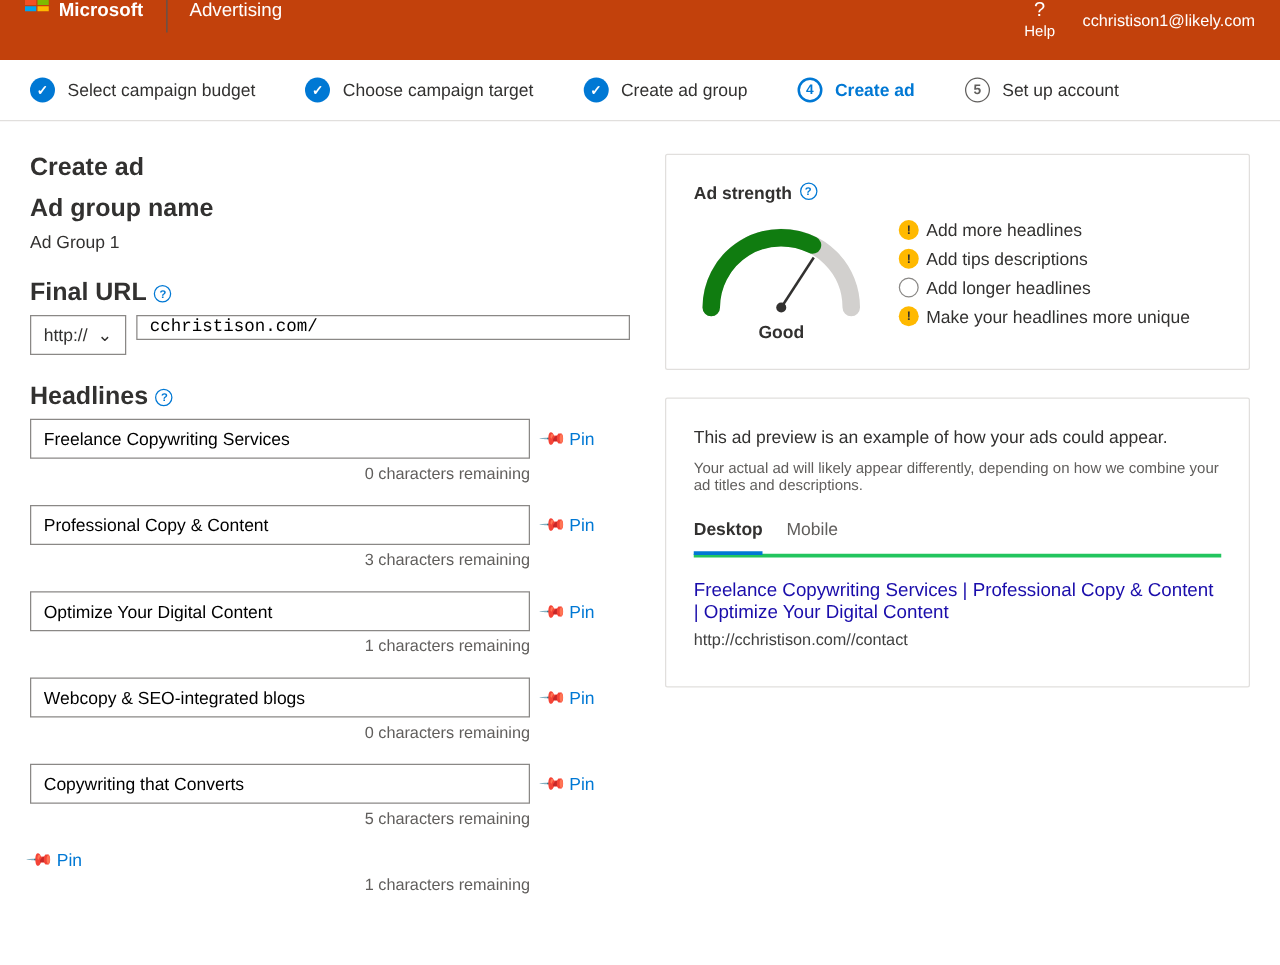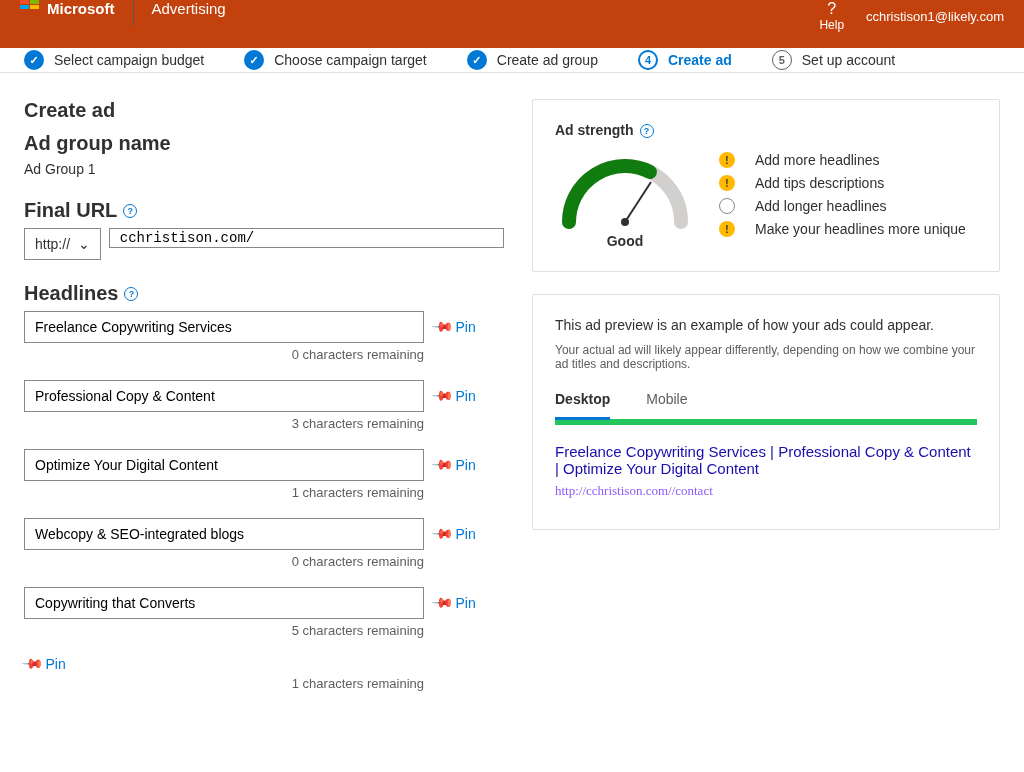--- a/index.html
+++ b/index.html
@@ -9,21 +9,21 @@
 .ms-logo div { width: 9px; height: 9px; }
 .sq-r { background: #f25022; } .sq-g { background: #7fba00; } .sq-b { background: #00a4ef; } .sq-y { background: #ffb900; }
 .ms-text { font-size: 15px; font-weight: 600; }
 .vbar { width: 1px; height: 26px; background: #555; margin: 0 18px; }
 .prod { font-size: 15px; }
 .topbar-right { margin-left: auto; display: flex; align-items: center; gap: 22px; }
 .help { display: flex; flex-direction: column; align-items: center; font-size: 12px; cursor: pointer; }
 .help-icon { font-size: 16px; }
 .user { font-size: 13px; }
 
-.stepbar { display: flex; align-items: flex-end; gap: 40px; padding: 2px 24px; border-bottom: 1px solid #e1dfdd; }
+.stepbar { display: flex; align-items: flex-end; gap: 40px; padding: 14px 24px; border-bottom: 1px solid #e1dfdd; }
 .step { display: flex; align-items: center; gap: 10px; font-size: 14px; }
 .step.active { color: #0078d4; font-weight: 600; }
 .step-circle { width: 20px; height: 20px; border-radius: 50%; display: flex; align-items: center; justify-content: center; font-size: 11px; font-weight: 600; }
 .step-circle.done { background: #0078d4; color: #fff; }
 .step-circle.active { border: 2px solid #0078d4; color: #0078d4; }
 .step-circle.pending { border: 1px solid #605e5c; color: #605e5c; }
 .check::before { content: "✓"; }
 
 .main { display: flex; padding: 26px 24px; gap: 28px; }
 .left { width: 480px; }
@@ -43,41 +43,41 @@
 .proto::after { content: "⌄"; font-size: 14px; }
 .url-input { flex: 1; border: 1px solid #8a8886; height: 20px; padding: 0 10px; font-size: 14px; font-family: Liberation Mono, monospace; }
 
 .headline-row { display: flex; align-items: center; gap: 10px; margin-bottom: 4px; }
 .headline-input { width: 400px; border: 1px solid #8a8886; height: 32px; padding: 12px 10px; font-size: 14px; font-family: inherit; }
 .pin { display: flex; align-items: center; gap: 4px; color: #0078d4; cursor: pointer; font-size: 14px; }
 .pin-icon { transform: rotate(45deg); display: inline-block; }
 .char-remaining { width: 400px; text-align: right; font-size: 13px; color: #605e5c; margin-bottom: 18px; }
 
 .card { border: 1px solid #e1dfdd; border-radius: 2px; padding: 22px; margin-bottom: 22px; }
-.card-title { font-weight: 600; font-size: 14px; display: flex; align-items: flex-end; gap: 6px; margin-bottom: 14px; }
+.card-title { font-weight: 600; font-size: 14px; display: flex; align-items: flex-start; gap: 6px; margin-bottom: 14px; }
 
 .gauge-section { display: flex; align-items: flex-start; gap: 24px; }
 .gauge-wrap { position: relative; width: 140px; }
 .gauge-label { text-align: center; font-weight: 600; font-size: 14px; margin-top: -6px; }
 .suggestions { flex: 1; list-style: none; }
-.suggestions li { display: flex; align-items: center; gap: 20px; font-size: 14px; margin-bottom: 7px; }
+.suggestions li { display: flex; align-items: center; gap: 6px; font-size: 14px; margin-bottom: 7px; }
 .bullet { width: 16px; height: 16px; border-radius: 50%; display: flex; align-items: center; justify-content: center; color: #fff; font-size: 10px; font-weight: bold; flex-shrink: 0; }
 .bullet.warn { background: #ffb900; color: #323130; }
 .bullet.warn::before { content: "!"; }
 .bullet.empty { border: 1px solid #8a8886; background: #fff; }
 
 .preview-intro { font-size: 14px; margin-bottom: 10px; }
 .preview-sub { font-size: 12px; color: #605e5c; margin-bottom: 20px; }
 
-.tabs { display: flex; gap: 36px; border-bottom: 6px solid #22c55e; margin-bottom: 18px; }
+.tabs { display: flex; gap: 19px; border-bottom: 3px solid #22c55e; margin-bottom: 18px; }
 .tab { padding-bottom: 10px; font-size: 14px; cursor: pointer; color: #605e5c; }
 .tab.active { color: #323130; font-weight: 600; border-bottom: 3px solid #0078d4; margin-bottom: -1px; }
 
 .ad-title { color: #1a0dab; font-size: 15px; margin-bottom: 6px; cursor: pointer; }
-.ad-url { color: #8b5cf6; font-size: 13px; margin-bottom: 8px; font-family: Liberation Serif, serif; }
+.ad-url { color: #404040; font-size: 13px; margin-bottom: 8px; }
 .ad-body { font-size: 12px; color: #605e5c; display: flex; gap: 6px; }
 .ad-badge { border: 1px solid #8a8886; border-radius: 9px; padding: 0 5px; font-size: 10px; color: #605e5c; height: 16px; display: inline-flex; align-items: center; flex-shrink: 0; }
 </style>
 </head>
 <body>
 
 <div class="topbar">
   <div class="ms-logo">
     <div style="display:flex;flex-direction:column;gap:1px">
       <div class="sq-r"></div>

